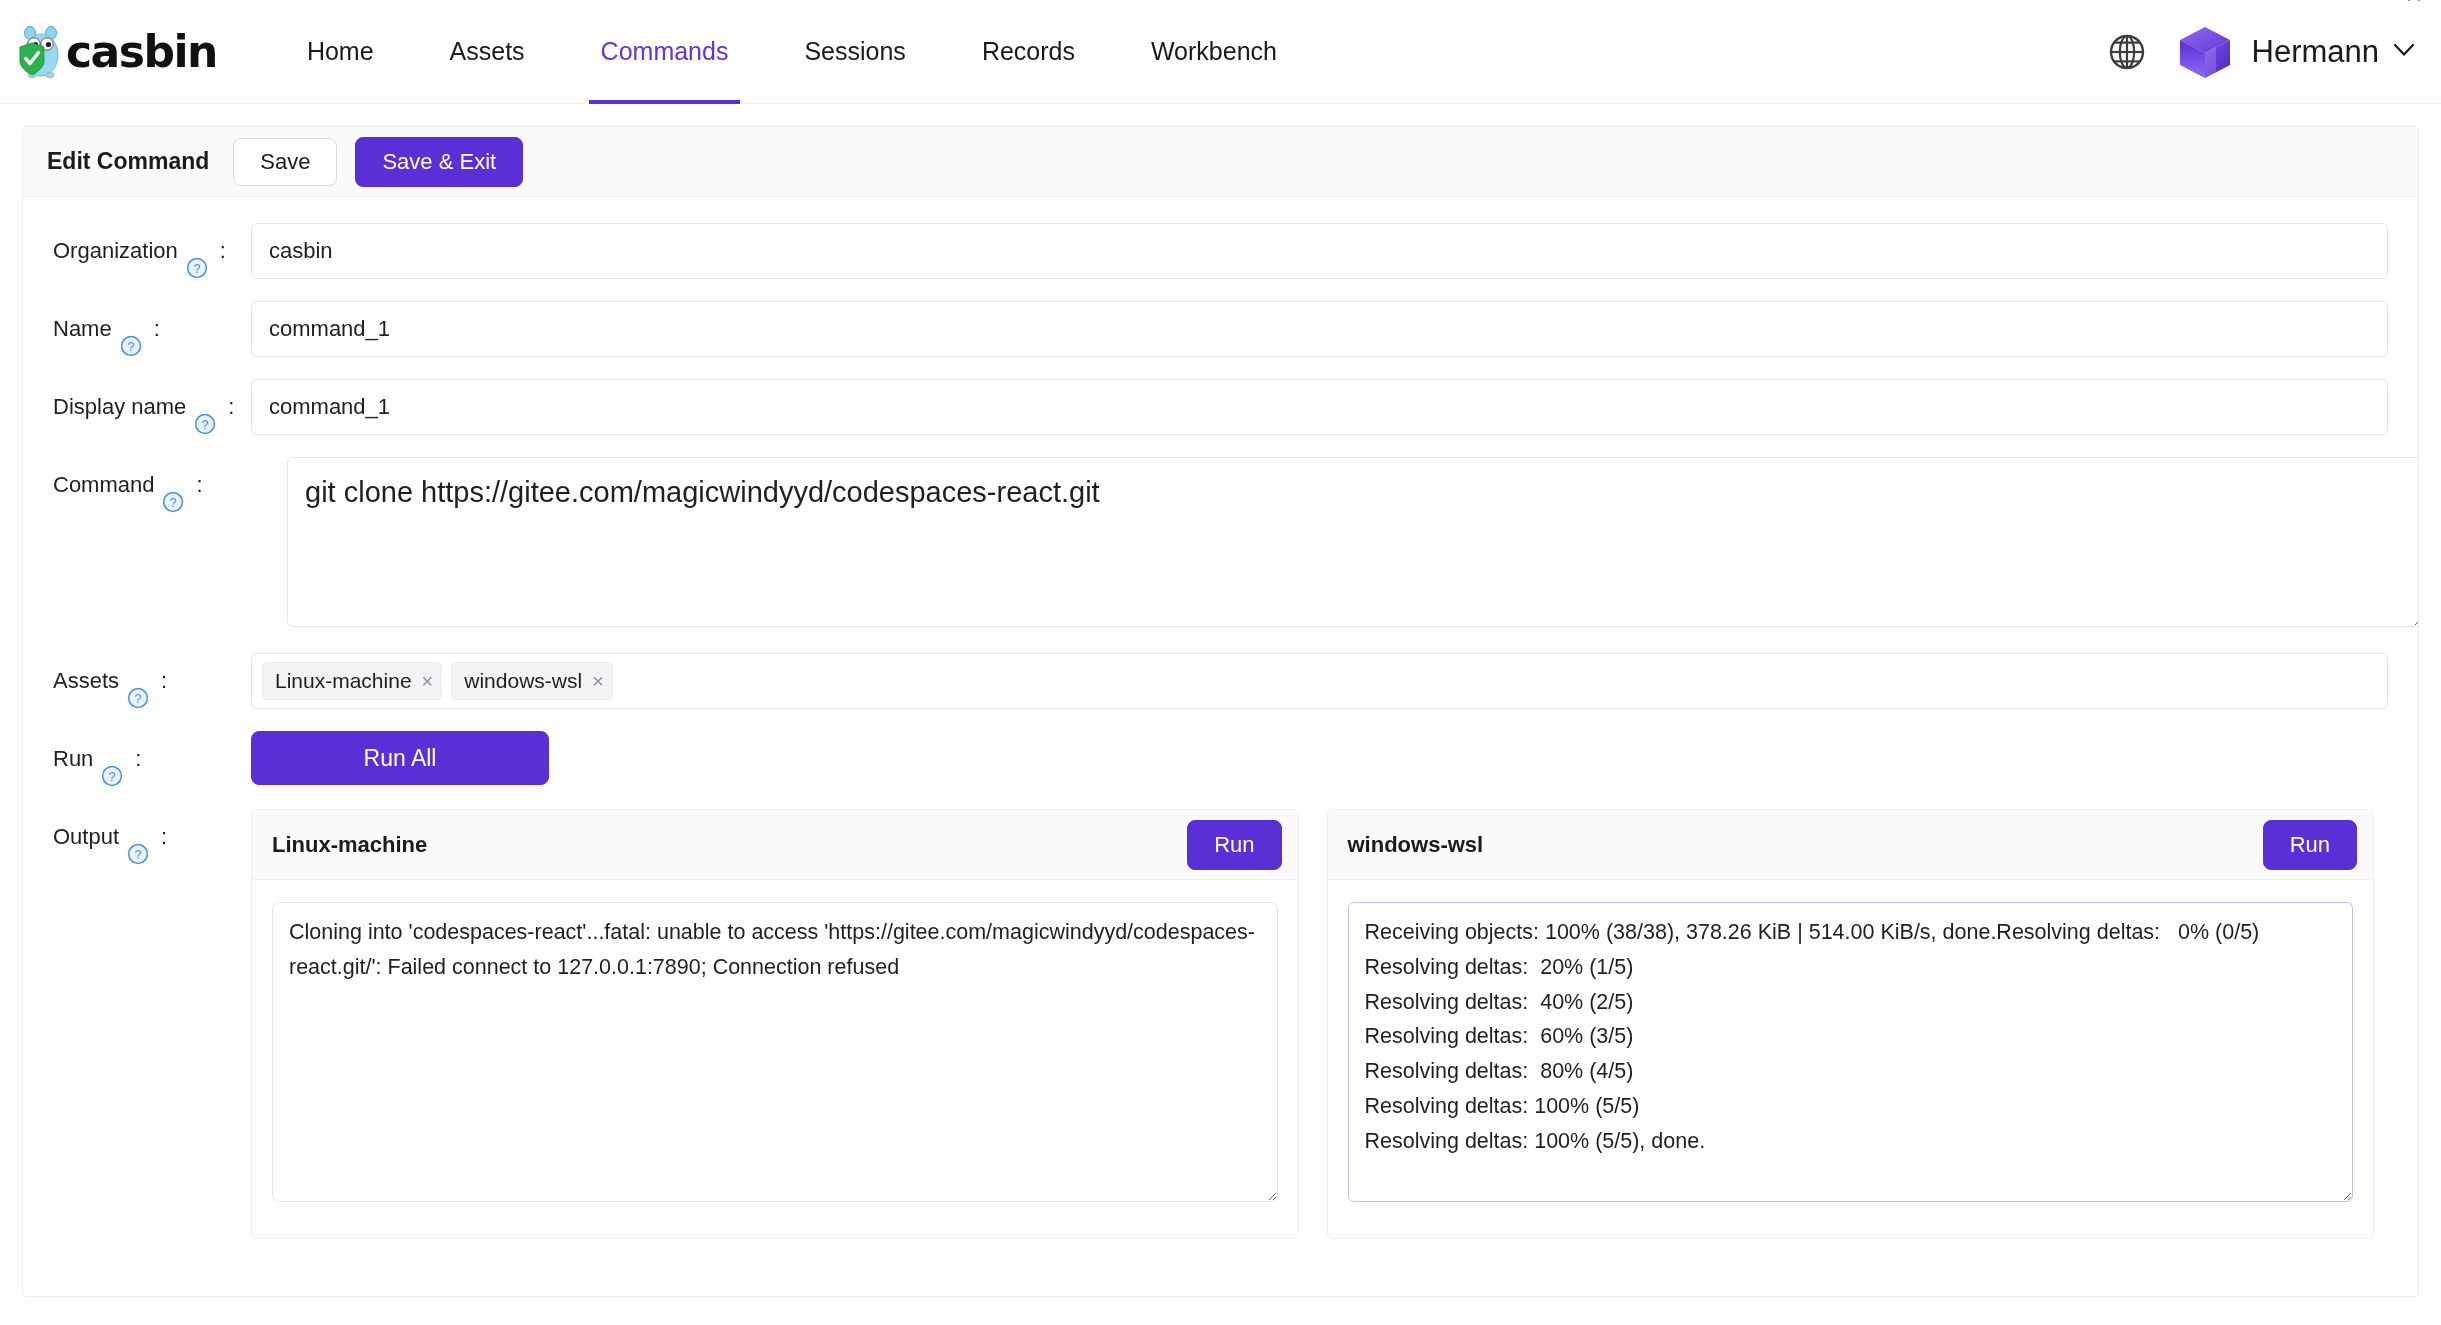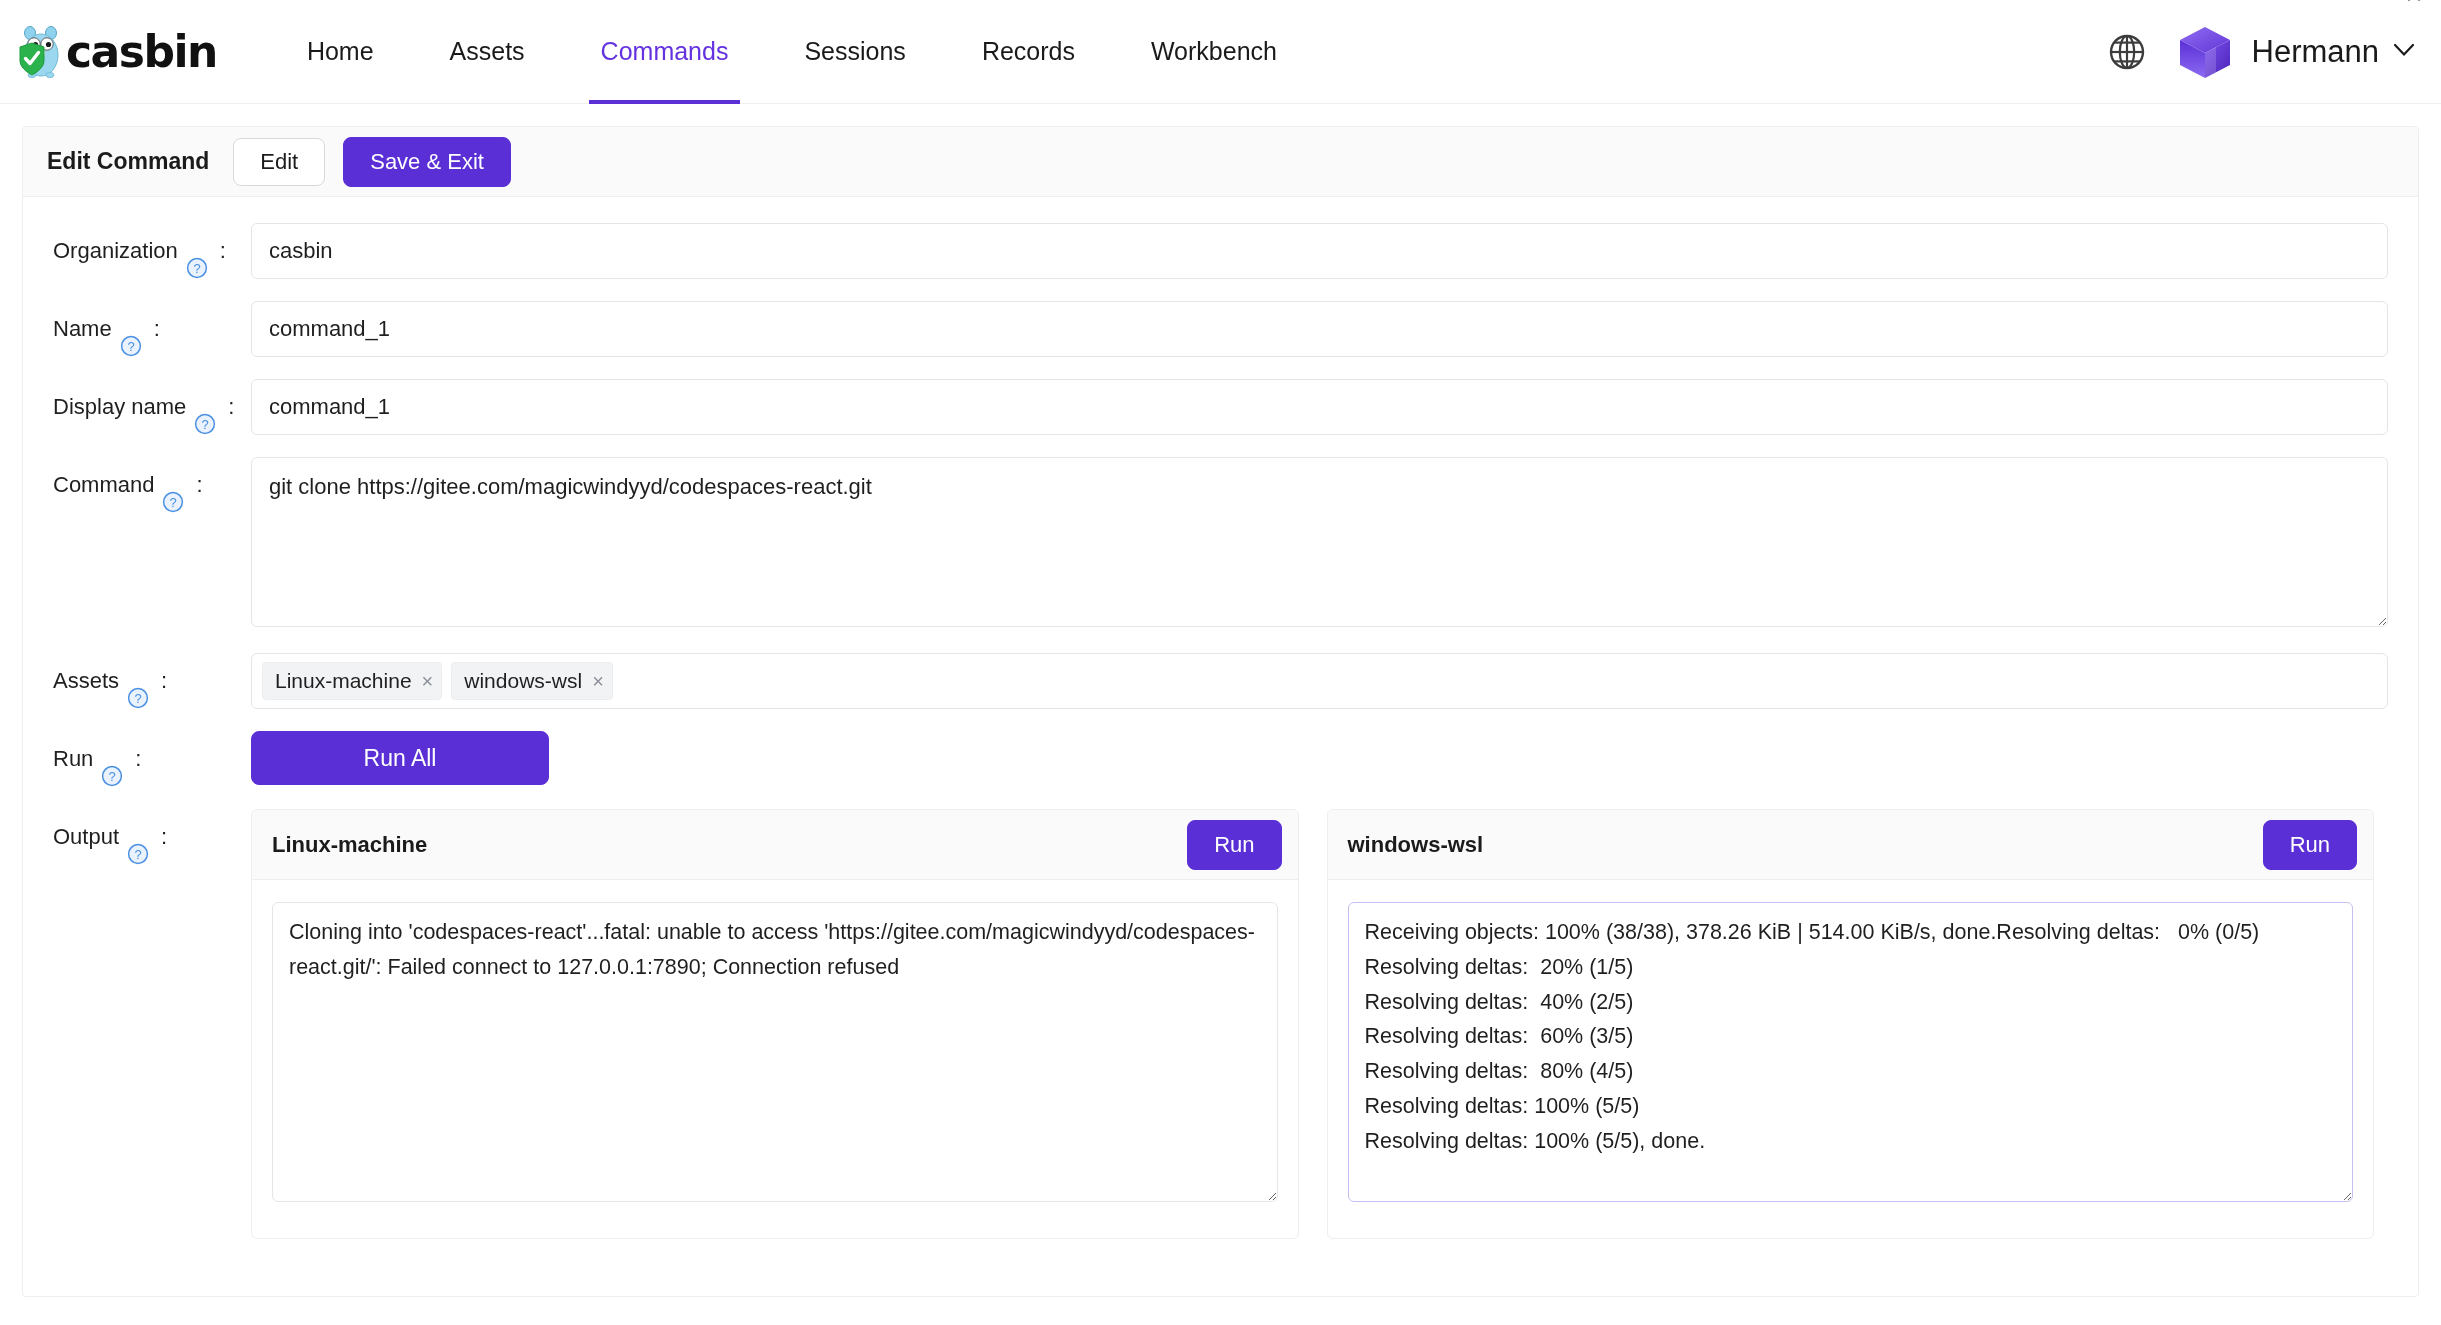--- a/index.html
+++ b/index.html
@@ -153,26 +153,27 @@
     padding: 0 17px;
     outline: none;
   }
   .textarea {
     width: 100%;
     height: 170px;
     border: 1px solid #e3e5e8;
     border-radius: 6px;
     background: #fff;
     font-family: "Liberation Sans", sans-serif;
-    font-size: 22px;
+    font-size: 29px;
     color: #1f1f1f;
     padding: 13px 17px;
     outline: none;
     resize: vertical;
     line-height: 1.45;
+    margin-left: 36px;
   }
 
   
   .tagbox {
     width: 100%;
     min-height: 56px;
     border: 1px solid #e3e5e8;
     border-radius: 6px;
     background: #fff;
     display: flex; align-items: center;
@@ -344,21 +345,21 @@
       </svg>
     </span>
   </div>
 </div>
 
 <div class="page">
   <div class="card">
 
     <div class="card-head">
       <div class="card-title">Edit Command</div>
-      <button class="btn btn-default">Edit</button>
+      <button class="btn btn-default">Save</button>
       <button class="btn btn-primary">Save &amp; Exit</button>
     </div>
 
     <div class="form">
 
       <div class="row">
         <div class="label">
           <span>Organization</span>
           <span class="qm">
             <svg viewBox="0 0 22 22" width="22" height="22" aria-hidden="true">

